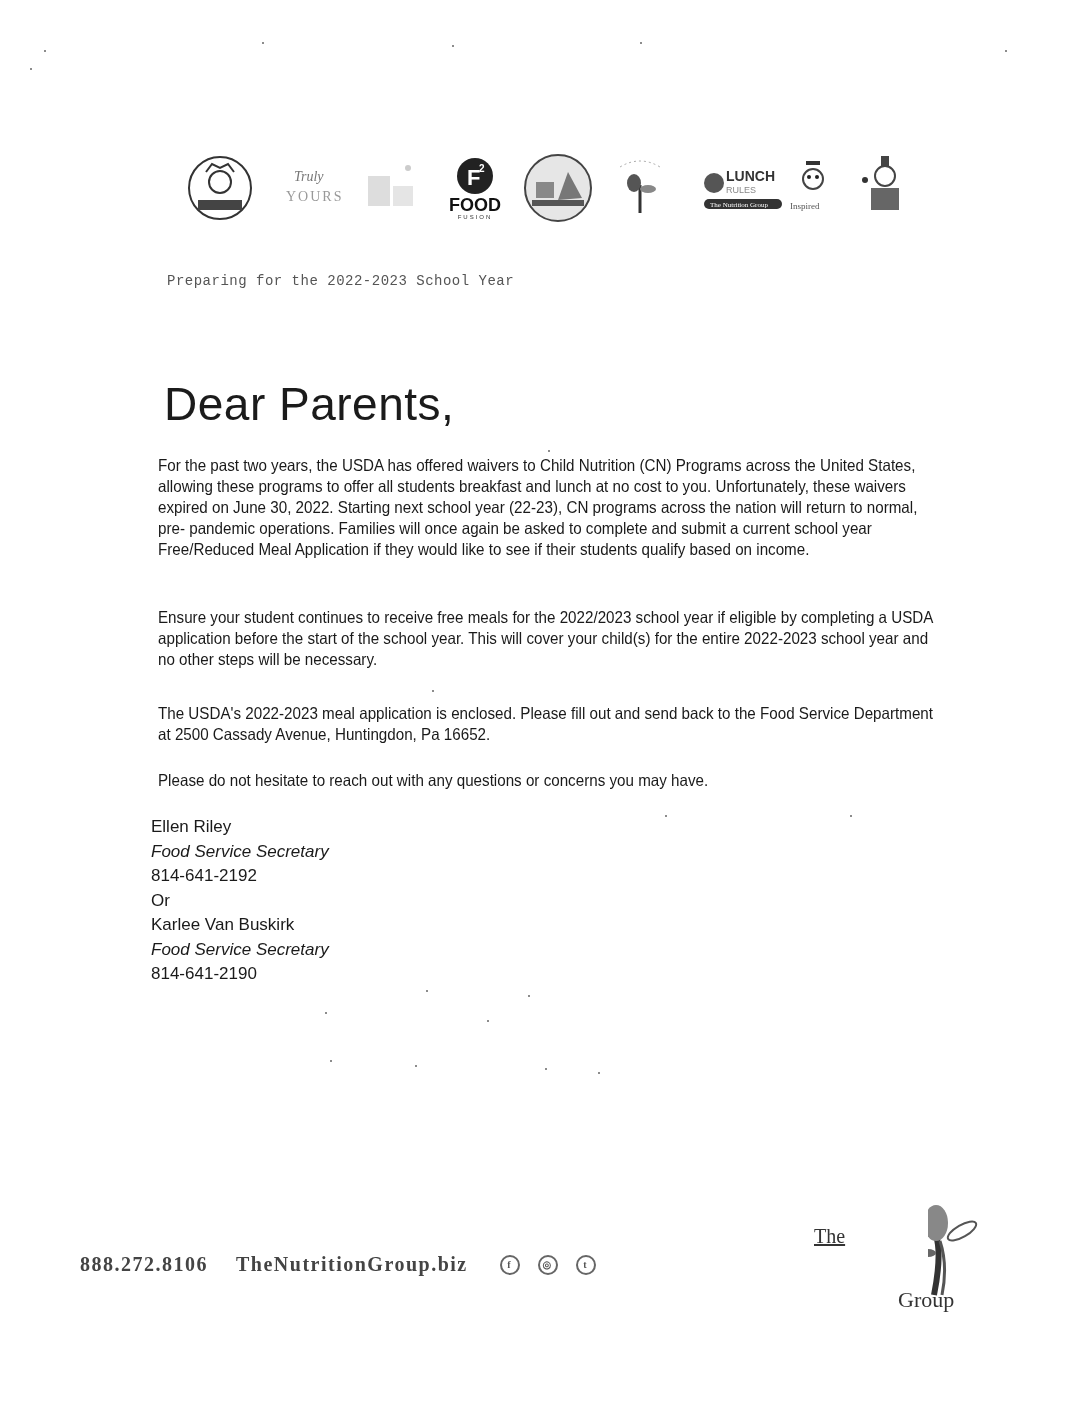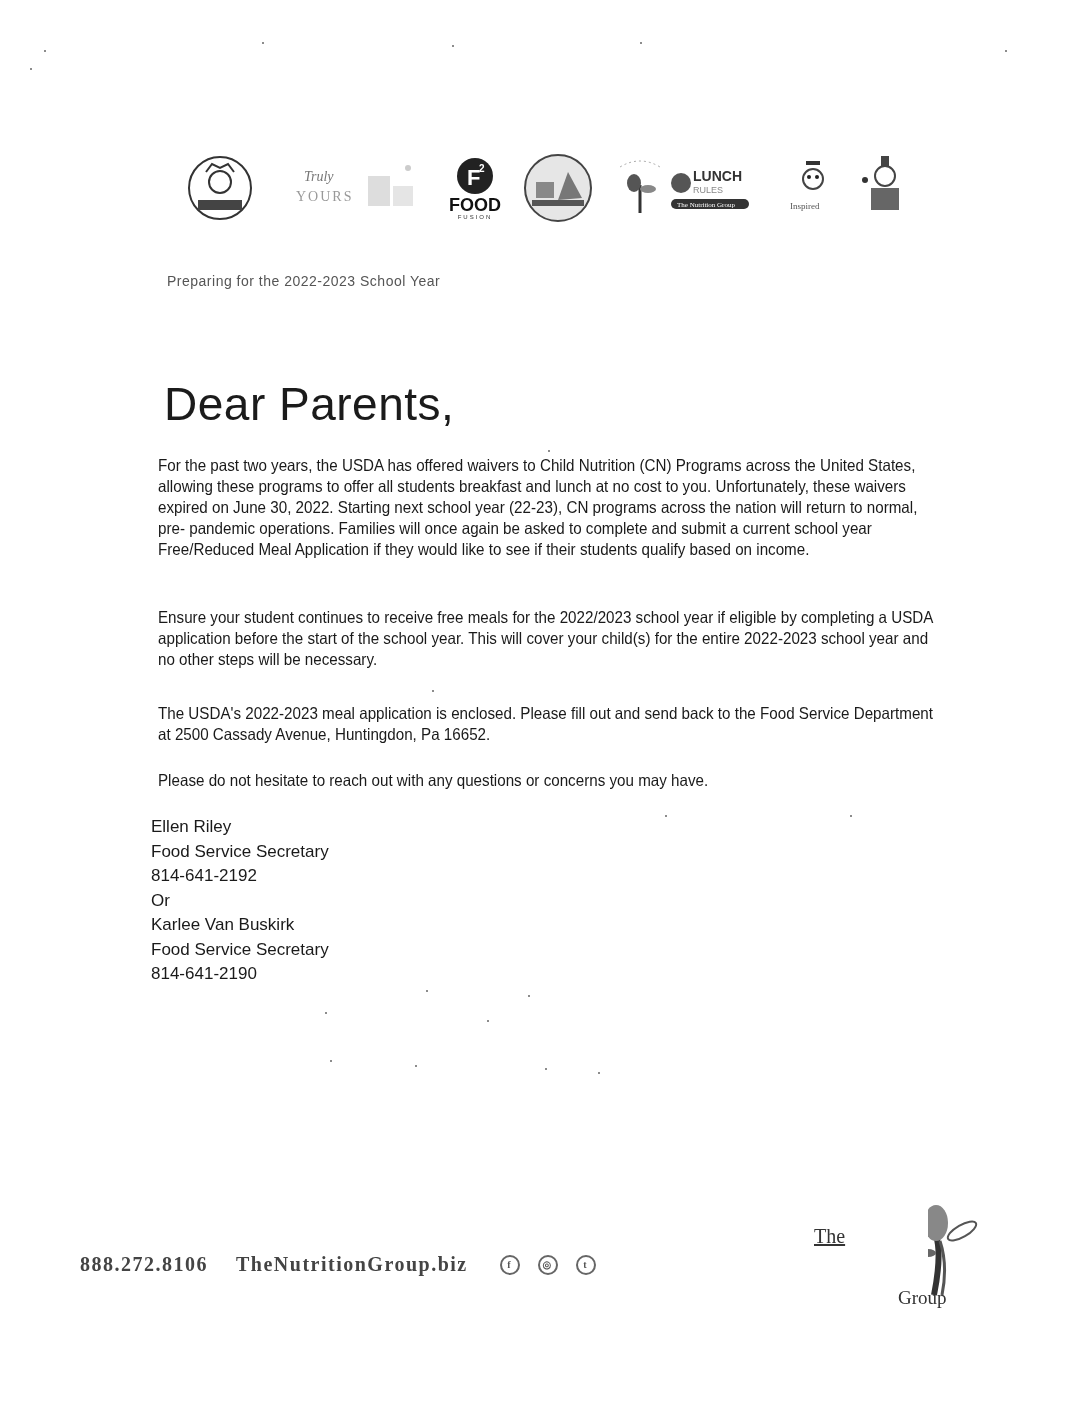--- a/index.html
+++ b/index.html
@@ -1,36 +1,36 @@
 <!DOCTYPE html>
 <html><head>
 <meta charset="utf-8">
 <style>
   html, body { margin: 0; padding: 0; background: #ffffff; }
   body { width: 1088px; height: 1408px; position: relative; overflow: hidden; font-family: "Liberation Sans", sans-serif; color: #1a1a1a; }
   .speck { position: absolute; width: 2px; height: 2px; background: #666; border-radius: 1px; }
   .logos { position: absolute; top: 148px; left: 185px; width: 735px; height: 80px; }
   .logo { position: absolute; top: 0; height: 80px; display: flex; align-items: center; justify-content: center; }
   .logo svg { display: block; }
-  .subtitle { position: absolute; left: 167px; top: 273px; font-size: 14px; color: #555; letter-spacing: 0.5px; font-family: Liberation Sans, sans-serif; }
+  .subtitle { position: absolute; left: 167px; top: 273px; font-size: 14px; color: #555; letter-spacing: 0.5px; font-family: Liberation Mono, monospace; }
   .salutation { position: absolute; left: 164px; top: 365px; font-size: 46px; color: #1b1b1b; letter-spacing: 0.5px; margin-top: 12px; }
   .para { position: absolute; left: 158px; width: 790px; font-size: 16.5px; line-height: 21px; color: #1a1a1a; transform: scaleX(0.92); transform-origin: left top; }
   .p1 { top: 455px; width: 850px; }
   .p2 { top: 607px; width: 850px; }
   .p3 { top: 703px; width: 850px; }
   .p4 { top: 770px; width: 850px; }
   .sig { position: absolute; left: 151px; top: 815px; font-size: 17px; line-height: 24.5px; color: #1a1a1a; }
-  .sig .it { }
+  .sig .it { font-style: italic; }
   .footer { position: absolute; left: 80px; top: 1253px; display: flex; align-items: center; gap: 28px; color: #444; font-family: "Liberation Serif", serif; font-weight: bold; font-size: 20px; letter-spacing: 1.5px; }
   .footer .icons { display: flex; gap: 18px; margin-left: 4px; }
   .footer .social { width: 16px; height: 16px; border: 2px solid #666; border-radius: 50%; display: flex; align-items: center; justify-content: center; font-size: 10px; color: #555; }
   .brand { position: absolute; left: 748px; top: 1195px; width: 260px; height: 120px; }
   .brand .the { position: absolute; left: 66px; top: 30px; font-family: "Liberation Serif", serif; font-size: 20px; color: #333; text-decoration: underline; }
   .brand .nutrition { position: absolute; left: 2px; top: 48px; font-family: "Liberation Serif", serif; font-size: 40px; color: #333; letter-spacing: 0.5px; }
-  .brand .group { position: absolute; left: 150px; top: 92px; font-family: "Liberation Serif", serif; font-size: 19px; color: #333; }
+  .brand .group { position: absolute; left: 150px; top: 92px; font-family: "Liberation Serif", serif; font-size: 22px; color: #333; }
   .brand svg { position: absolute; left: 180px; top: 0; }
 </style>
 </head>
 <body>
 
 <div class="speck" style="left:44px;top:50px"></div>
 <div class="speck" style="left:30px;top:68px"></div>
 <div class="speck" style="left:262px;top:42px"></div>
 <div class="speck" style="left:452px;top:45px"></div>
 <div class="speck" style="left:640px;top:42px"></div>
@@ -50,21 +50,21 @@
 
 <div class="logos">
   <div class="logo" style="left:0;width:70px">
     <svg width="68" height="68" viewBox="0 0 68 68">
         <circle cx="34" cy="34" r="31" fill="none" stroke="#333" stroke-width="2"></circle>
         <circle cx="34" cy="28" r="11" fill="none" stroke="#333" stroke-width="2"></circle>
         <path d="M20 18 L26 10 L34 14 L42 10 L48 18" fill="none" stroke="#333" stroke-width="2"></path>
         <rect x="12" y="46" width="44" height="10" fill="#444"></rect>
       </svg>
   </div>
-  <div class="logo" style="left:104px;width:65px">
+  <div class="logo" style="left:94px;width:65px">
     <svg width="60" height="50" viewBox="0 0 60 50">
         <text x="12" y="18" font-family="Liberation Serif, serif" font-style="italic" font-size="14" fill="#777">Truly</text>
         <text x="4" y="38" font-family="Liberation Serif, serif" font-size="14" fill="#999" letter-spacing="2">YOURS</text>
       </svg>
   </div>
   <div class="logo" style="left:175px;width:65px">
     <svg width="60" height="60" viewBox="0 0 60 60">
         <rect x="5" y="18" width="22" height="30" fill="#ddd"></rect>
         <rect x="30" y="28" width="20" height="20" fill="#e5e5e5"></rect>
         <circle cx="45" cy="10" r="3" fill="#ccc"></circle>
@@ -88,21 +88,21 @@
       </svg>
   </div>
   <div class="logo" style="left:425px;width:60px">
     <svg width="56" height="70" viewBox="0 0 56 70">
         <path d="M28 60 L28 32" stroke="#333" stroke-width="3"></path>
         <ellipse cx="22" cy="30" rx="7" ry="9" fill="#555"></ellipse>
         <ellipse cx="36" cy="36" rx="8" ry="4" fill="#888"></ellipse>
         <path d="M8 14 Q28 2 48 14" fill="none" stroke="#aaa" stroke-width="1" stroke-dasharray="2 3"></path>
       </svg>
   </div>
-  <div class="logo" style="left:482px;width:85px">
+  <div class="logo" style="left:515px;width:85px">
     <svg width="82" height="50" viewBox="0 0 82 50">
         <circle cx="12" cy="20" r="10" fill="#555"></circle>
         <text x="24" y="18" font-family="Liberation Sans, sans-serif" font-weight="bold" font-size="14" fill="#333">LUNCH</text>
         <text x="24" y="30" font-family="Liberation Sans, sans-serif" font-size="9" fill="#888">RULES</text>
         <rect x="2" y="36" width="78" height="10" rx="5" fill="#333"></rect>
         <text x="8" y="44" font-family="Liberation Serif, serif" font-size="7" fill="#fff">The Nutrition Group</text>
       </svg>
   </div>
   <div class="logo" style="left:600px;width:55px">
     <svg width="50" height="70" viewBox="0 0 50 70">

